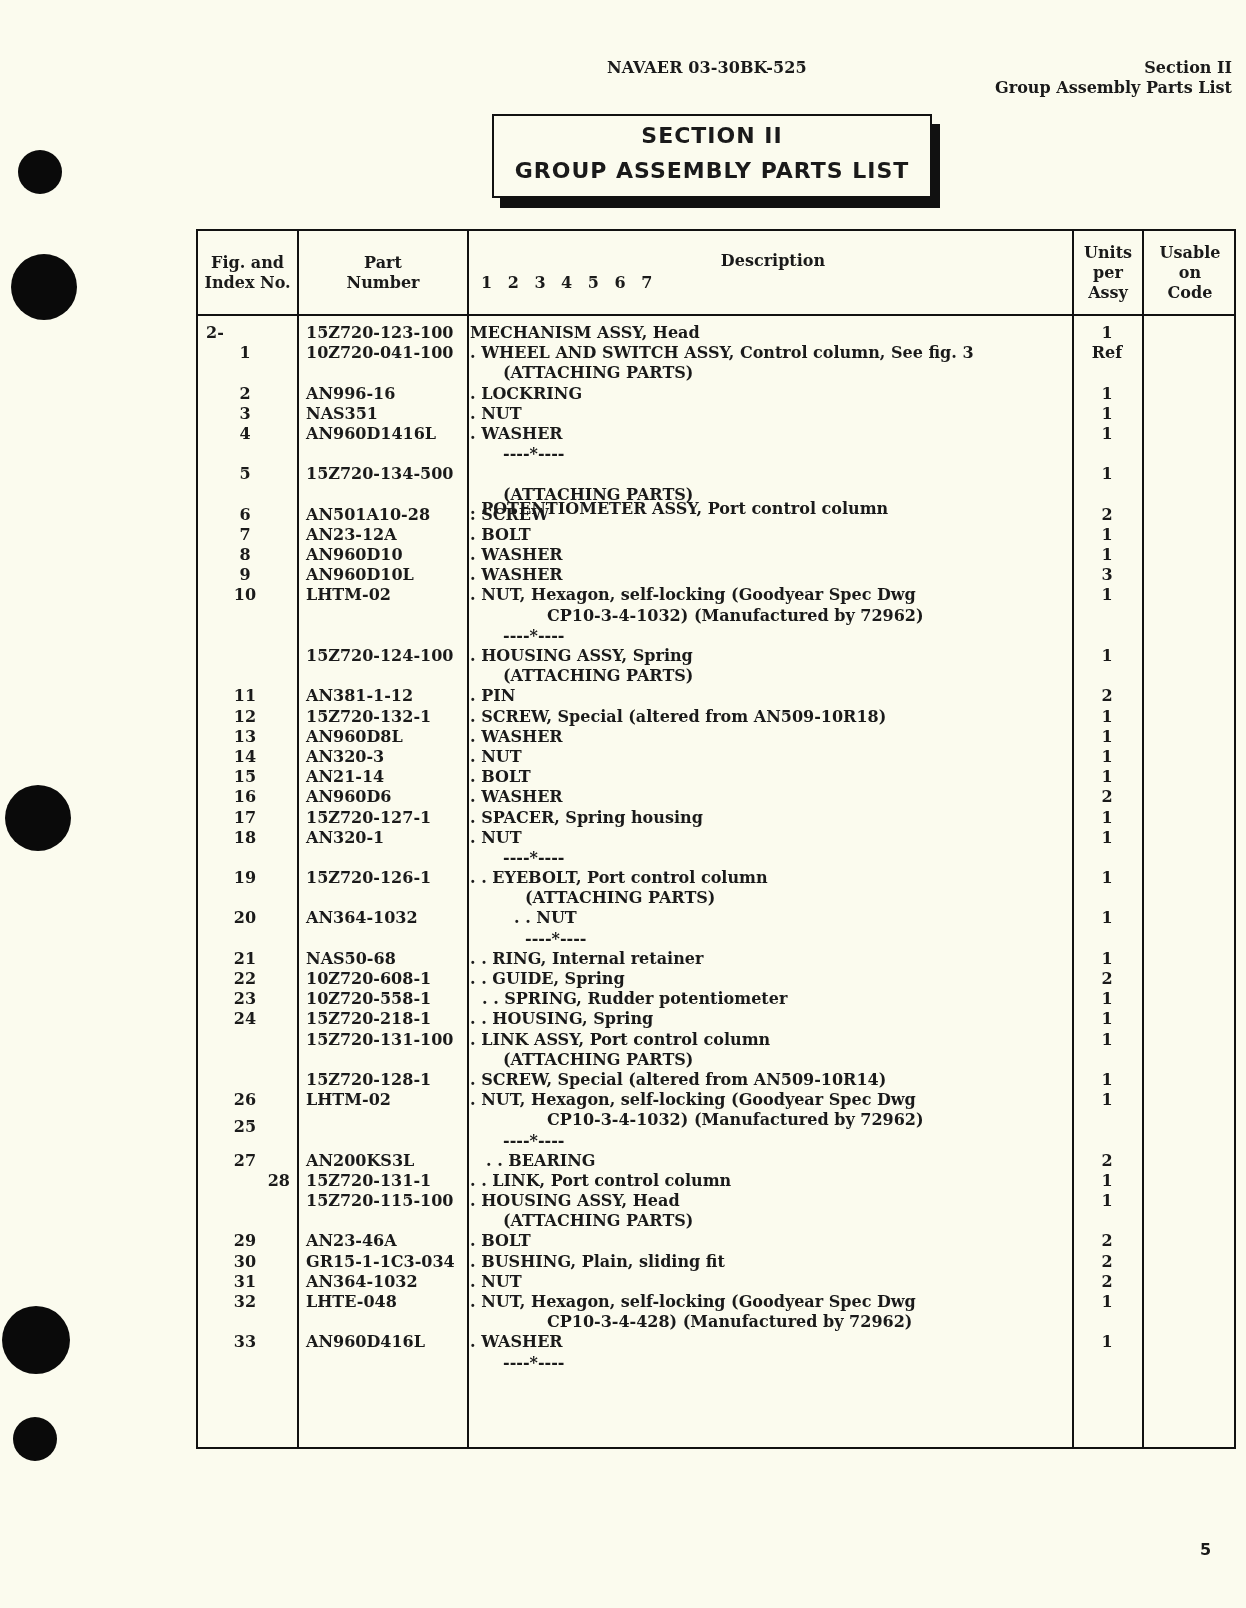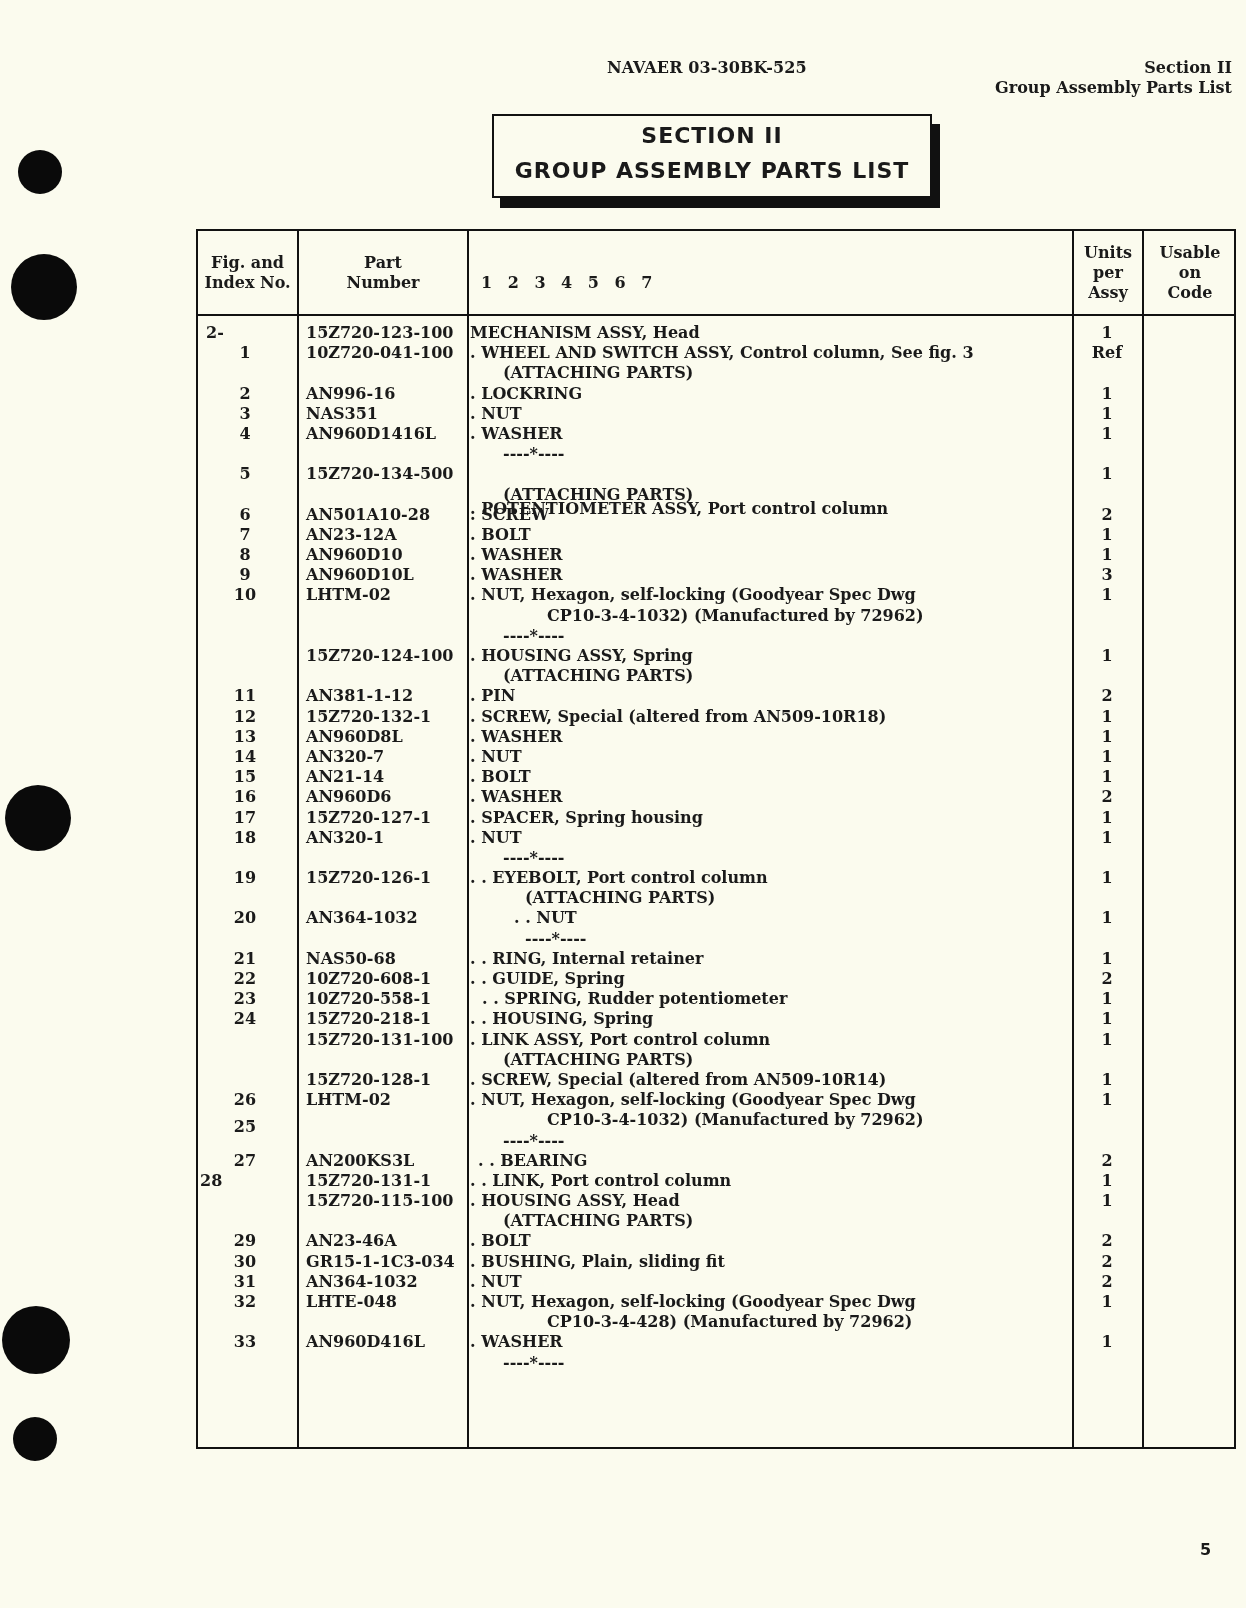--- a/index.html
+++ b/index.html
@@ -72,20 +72,21 @@
         <div>Index No.</div>
       </div>
   </div>
   <div class="th" style="left:101px;width:168px;">
     <div>
         <div>Part</div>
         <div>Number</div>
       </div>
   </div>
   <div class="th-desc">
+    <div class="d1">Description</div>
     <div class="d2">1 2 3 4 5 6 7</div>
   </div>
   <div class="th" style="left:876px;width:68px;">
     <div>
         <div>Units</div>
         <div>per</div>
         <div>Assy</div>
       </div>
   </div>
   <div class="th" style="left:946px;width:92px;">
@@ -218,21 +219,21 @@
         <span class="c-units">1</span>
       </div>
       <div class="line">
         <span class="c-idx" style="text-align:center;">13</span>
         <span class="c-part">AN960D8L</span>
         <span class="c-desc" style="padding-left:0px;">. WASHER</span>
         <span class="c-units">1</span>
       </div>
       <div class="line">
         <span class="c-idx" style="text-align:center;">14</span>
-        <span class="c-part">AN320-7</span>
+        <span class="c-part">AN320-3</span>
         <span class="c-desc" style="padding-left:0px;">. NUT</span>
         <span class="c-units">1</span>
       </div>
       <div class="line">
         <span class="c-idx" style="text-align:center;">15</span>
         <span class="c-part">AN21-14</span>
         <span class="c-desc" style="padding-left:0px;">. BOLT</span>
         <span class="c-units">1</span>
       </div>
       <div class="line">
@@ -339,25 +340,25 @@
       </div>
       <div class="line">
         <span class="c-idx" style="text-align:center;"></span>
         <span class="c-part"></span>
         <span class="c-desc" style="padding-left:33px;">----*----</span>
         <span class="c-units"></span>
       </div>
       <div class="line">
         <span class="c-idx" style="text-align:center;">27</span>
         <span class="c-part">AN200KS3L</span>
-        <span class="c-desc" style="padding-left:8px;">. . BEARING</span>
-        <span class="c-units">2</span>
-      </div>
-      <div class="line">
-        <span class="c-idx" style="text-align:left;">28</span>
+        <span class="c-desc" style="padding-left:16px;">. . BEARING</span>
+        <span class="c-units">2</span>
+      </div>
+      <div class="line">
+        <span class="c-idx" style="text-align:right;">28</span>
         <span class="c-part">15Z720-131-1</span>
         <span class="c-desc" style="padding-left:0px;">. . LINK, Port control column</span>
         <span class="c-units">1</span>
       </div>
       <div class="line">
         <span class="c-idx" style="text-align:center;"></span>
         <span class="c-part">15Z720-115-100</span>
         <span class="c-desc" style="padding-left:0px;">. HOUSING ASSY, Head</span>
         <span class="c-units">1</span>
       </div>

